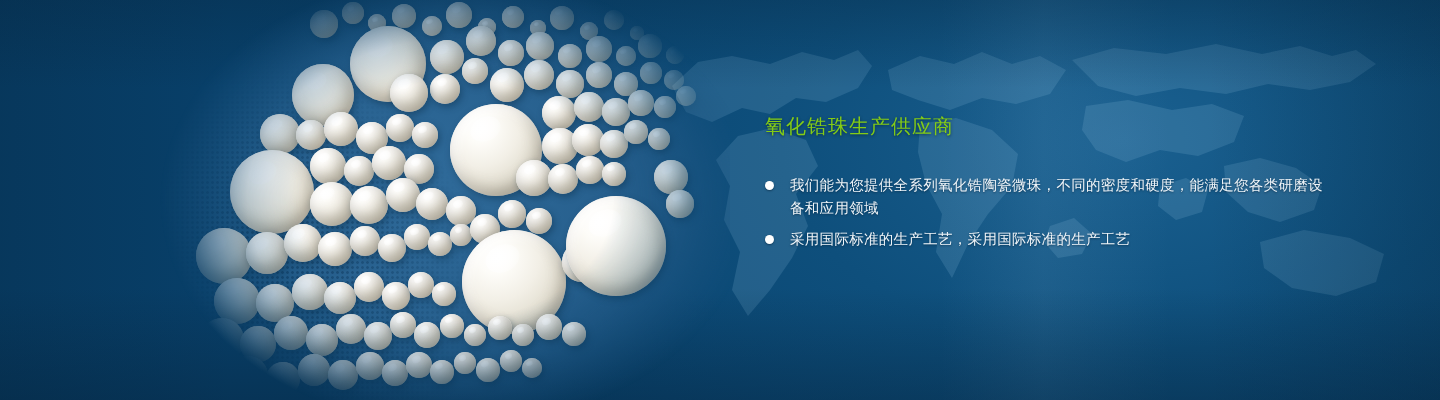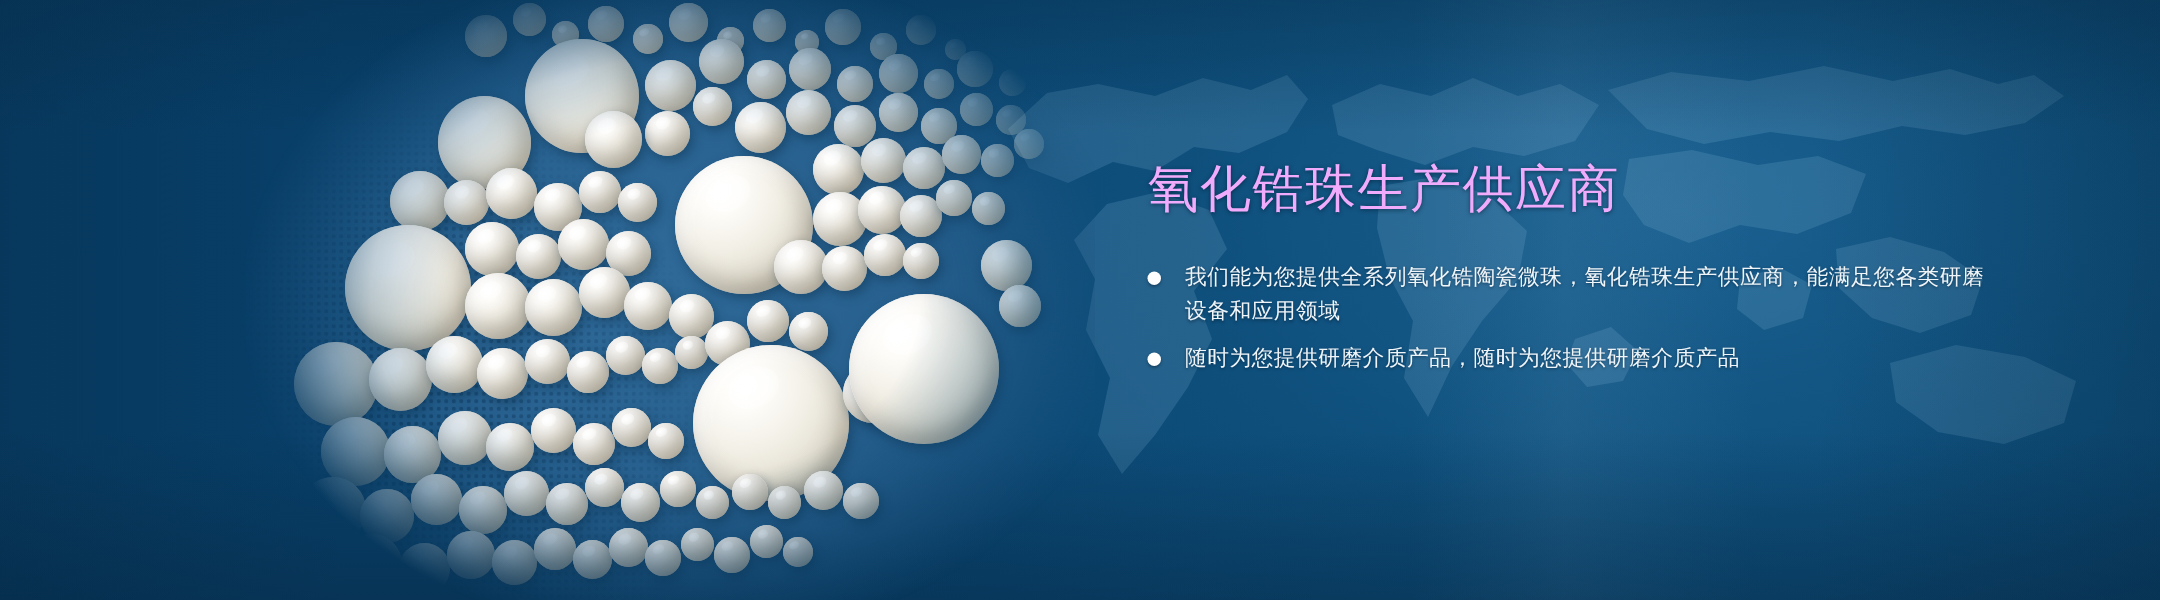--- a/index.html
+++ b/index.html
@@ -103,22 +103,22 @@
   }
 
   
   .content {
     position: absolute;
     left: 765px;
     top: 108px;
     width: 560px;
   }
   .headline {
-    color: #f0abfc;
-    font-size: 34px;
+    color: #84cc16;
+    font-size: 20px;
     line-height: 36px;
     font-weight: 400;
     letter-spacing: 1px;
     margin: 0 0 30px 0;
     text-shadow: 0 1px 3px rgba(3,28,48,.65);
     white-space: nowrap;
   }
   .bullets {
     list-style: none;
     margin: 0;
@@ -307,22 +307,22 @@
       <div class="bead" style="left:390px;top:350px;width:22px;height:22px;"></div>
       <div class="bead" style="left:412px;top:358px;width:20px;height:20px;"></div>
     </div>
   </div>
 
   <div class="content">
     <h1 class="headline">氧化锆珠生产供应商</h1>
     <ul class="bullets">
       <li class="bullet">
         <span class="dot"></span>
-        <span class="bullet-text">我们能为您提供全系列氧化锆陶瓷微珠，氧化锆珠生产供应商，能满足您各类研磨设备和应用领域</span>
+        <span class="bullet-text">我们能为您提供全系列氧化锆陶瓷微珠，不同的密度和硬度，能满足您各类研磨设备和应用领域</span>
       </li>
       <li class="bullet">
         <span class="dot"></span>
-        <span class="bullet-text">随时为您提供研磨介质产品，随时为您提供研磨介质产品</span>
+        <span class="bullet-text">采用国际标准的生产工艺，采用国际标准的生产工艺</span>
       </li>
     </ul>
   </div>
 
 </div>
 
 </body></html>

